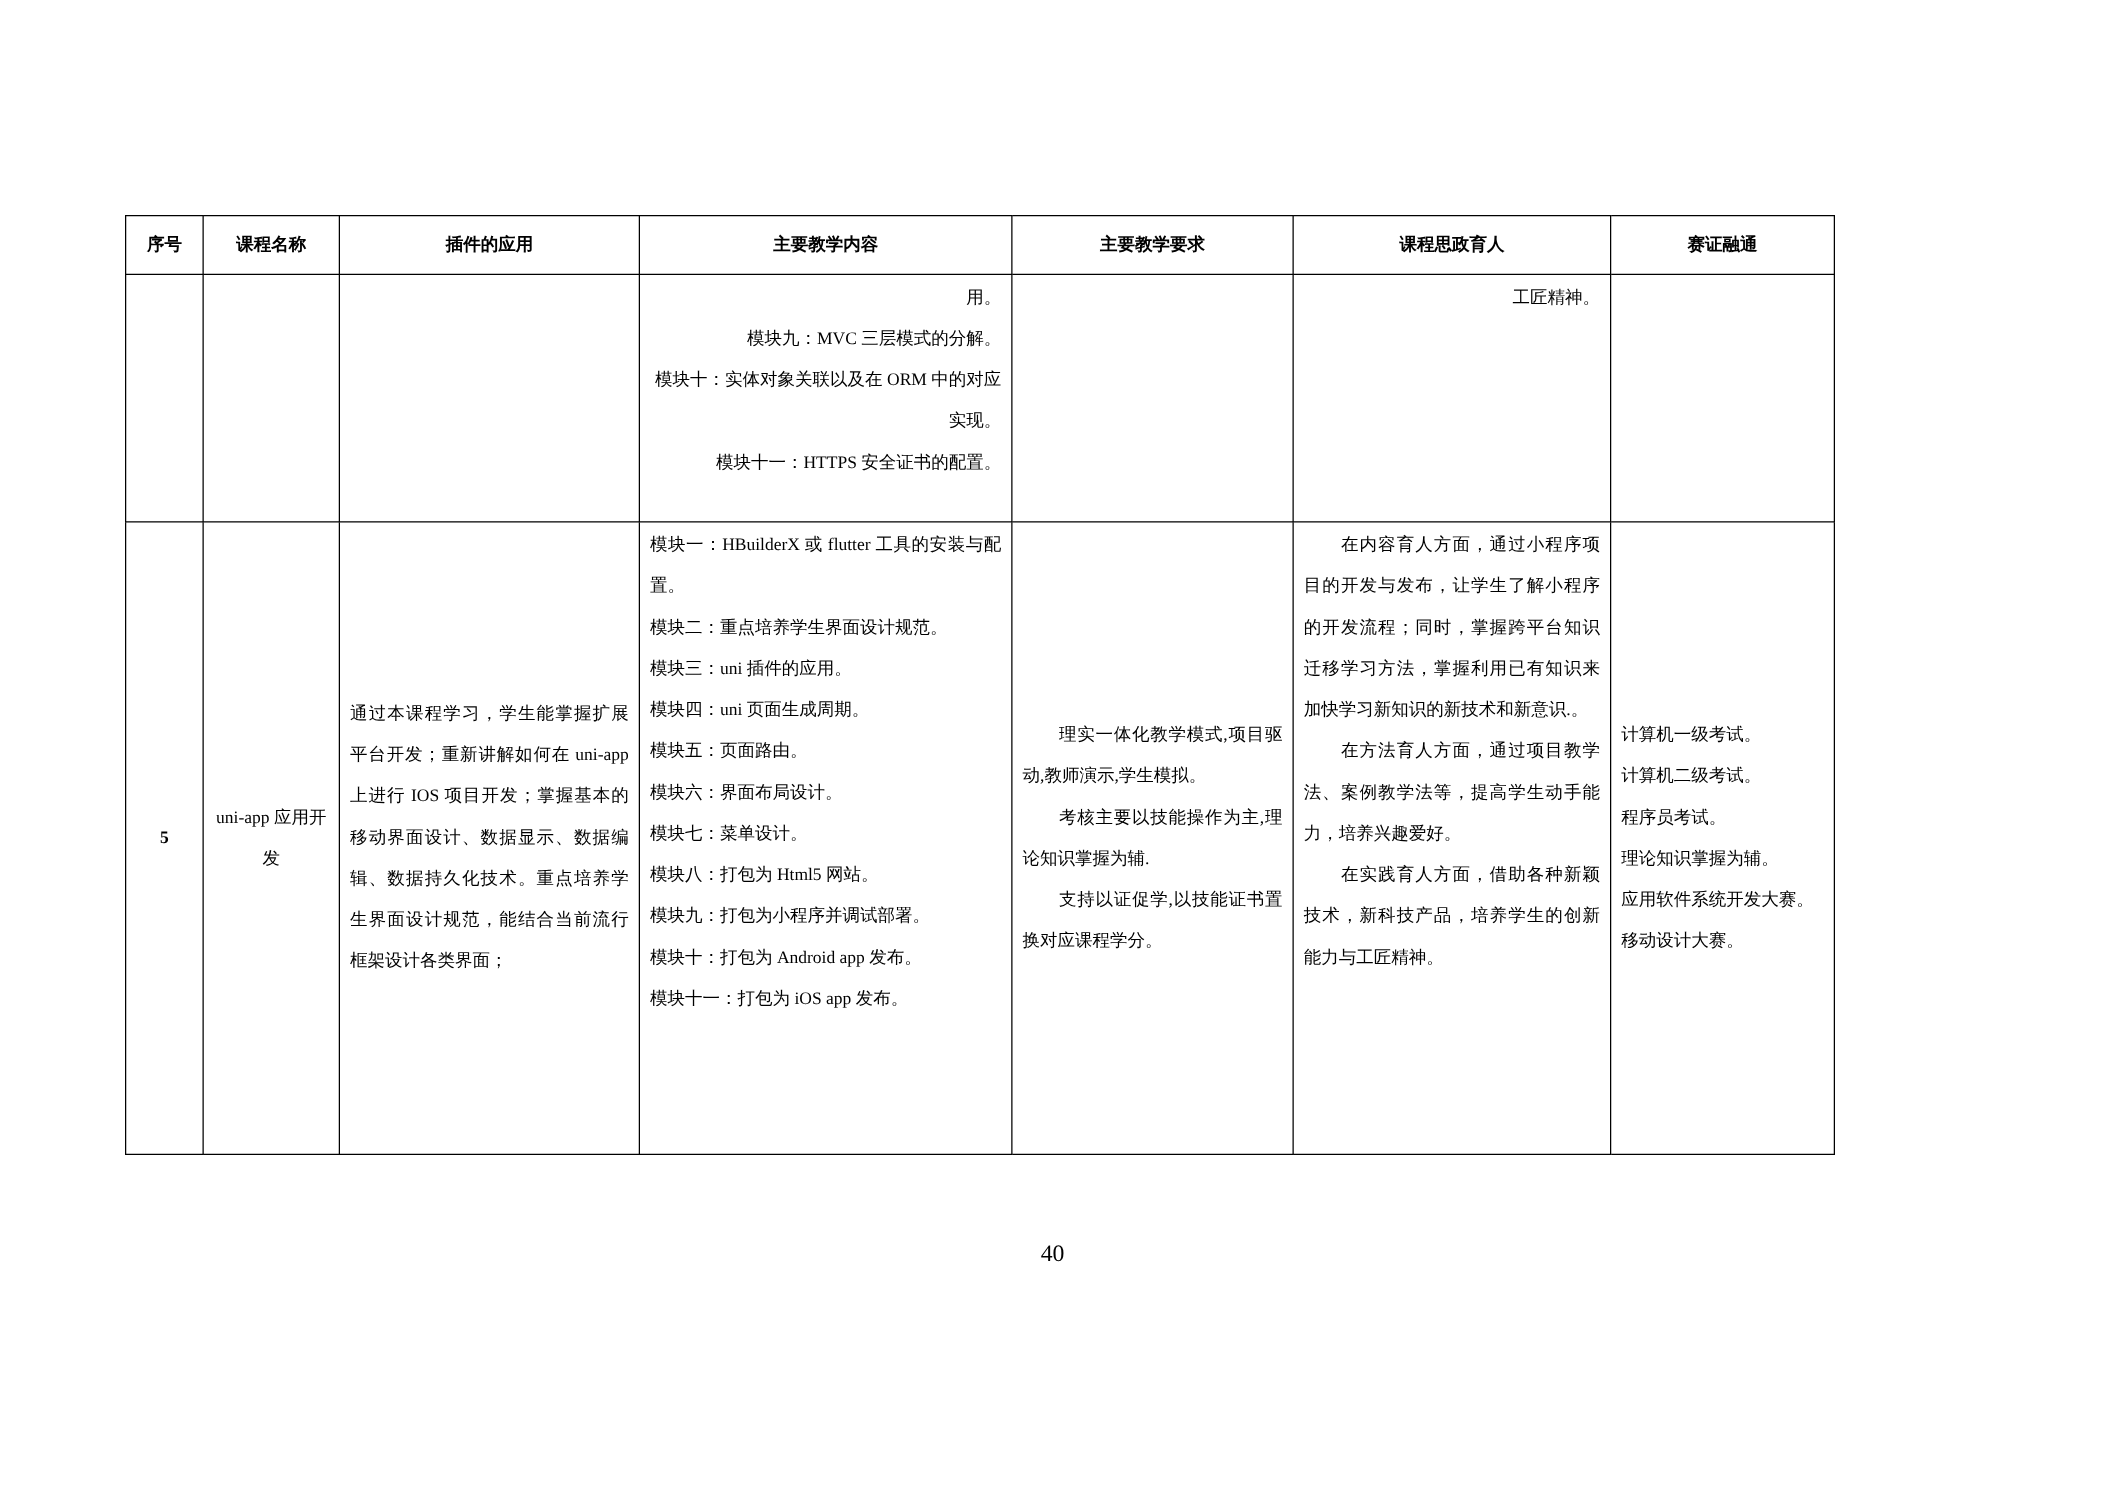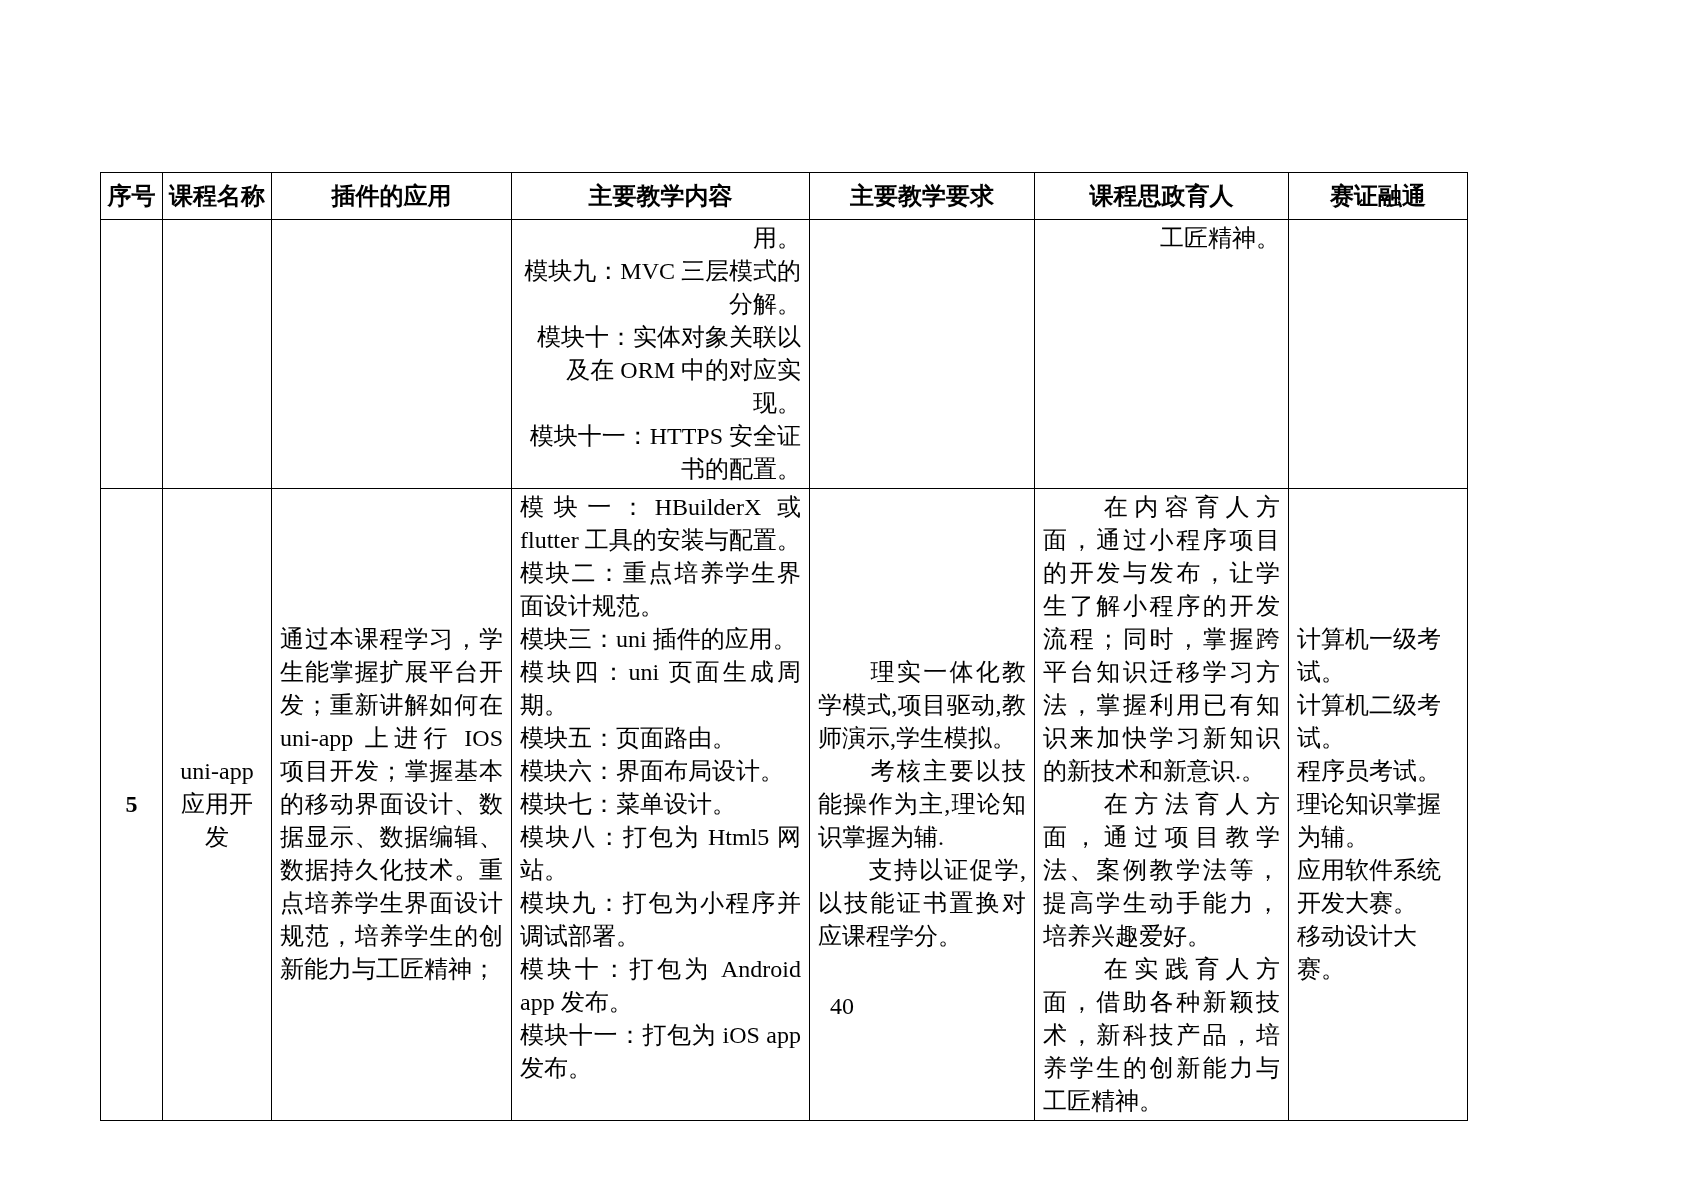--- a/index.html
+++ b/index.html
@@ -10,21 +10,21 @@
   }
   .page { position:relative; width:1684px; height:1191px; background:#fff; overflow:hidden; }
 
   table.doc-table {
     position:absolute; left:100px; top:172px;
     width:1367px;
     border-collapse:collapse; table-layout:fixed;
   }
   .doc-table th, .doc-table td {
     border:1px solid #000;
-    font-size:24px;
+    font-size:14px;
     line-height:33px;
     padding:2px 8px;
     overflow:hidden;
   }
   .doc-table th {
     font-weight:bold;
     text-align:center;
     height:42px;
     vertical-align:middle;
     padding:2px 4px;
@@ -35,21 +35,21 @@
   .va-top { vertical-align:top; }
   .va-mid { vertical-align:middle; }
 
   .cell-text { white-space:pre-line; text-align:justify; }
   .cell-text-left { white-space:pre-line; text-align:left; }
   .cell-center { text-align:center;margin-left:36px; }
   .seq { font-weight:bold; text-align:center; }
 
   .page-number {
     position:absolute; left:0; right:0; top:993px;
-    text-align:center; font-size:24px;
+    text-align:center; font-size:19px;
   }
 </style>
 </head>
 <body>
 
 <div class="page">
 
   <table class="doc-table">
     <colgroup>
       <col style="width:62px">
@@ -80,21 +80,21 @@
 模块九：MVC 三层模式的分解。
 模块十：实体对象关联以及在 ORM 中的对应实现。
 模块十一：HTTPS 安全证书的配置。</td>
         <td class="cell-text va-top"></td>
         <td class="cell-text-left va-top">工匠精神。</td>
         <td class="cell-text-left va-top"></td>
       </tr>
       <tr class="row-main">
         <td class="seq va-mid">5</td>
         <td class="cell-center va-mid">uni-app 应用开发</td>
-        <td class="cell-text va-mid">通过本课程学习，学生能掌握扩展平台开发；重新讲解如何在 uni-app 上进行 IOS 项目开发；掌握基本的移动界面设计、数据显示、数据编辑、数据持久化技术。重点培养学生界面设计规范，培养学生的创新能力与工匠精神；</td>
+        <td class="cell-text va-mid">通过本课程学习，学生能掌握扩展平台开发；重新讲解如何在 uni-app 上进行 IOS 项目开发；掌握基本的移动界面设计、数据显示、数据编辑、数据持久化技术。重点培养学生界面设计规范，能结合当前流行框架设计各类界面；</td>
         <td class="cell-text va-top">模块一：HBuilderX 或 flutter 工具的安装与配置。
 模块二：重点培养学生界面设计规范。
 模块三：uni 插件的应用。
 模块四：uni 页面生成周期。
 模块五：页面路由。
 模块六：界面布局设计。
 模块七：菜单设计。
 模块八：打包为 Html5 网站。
 模块九：打包为小程序并调试部署。
 模块十：打包为 Android app 发布。

